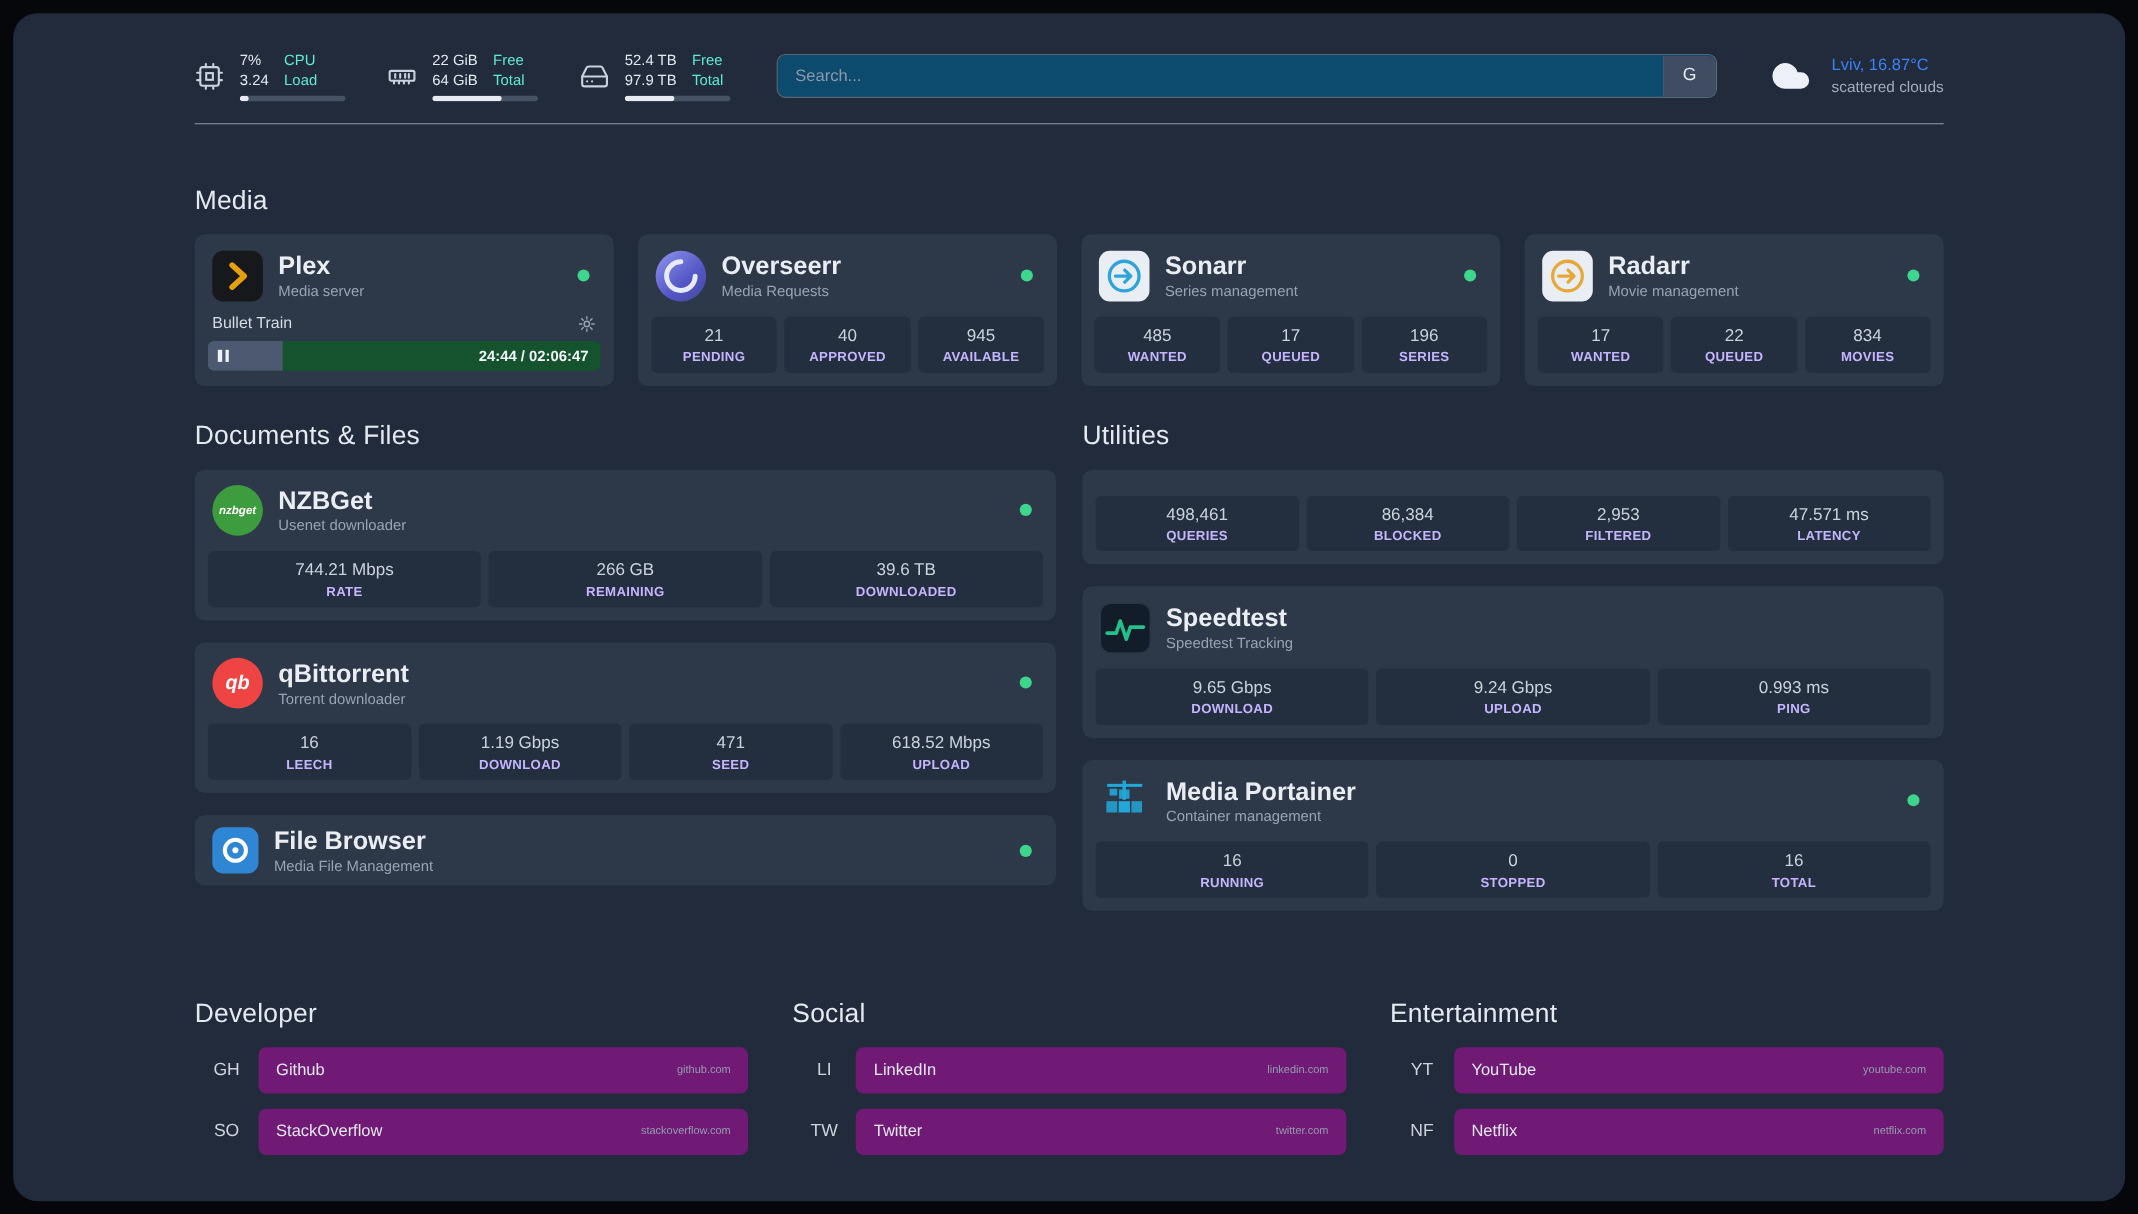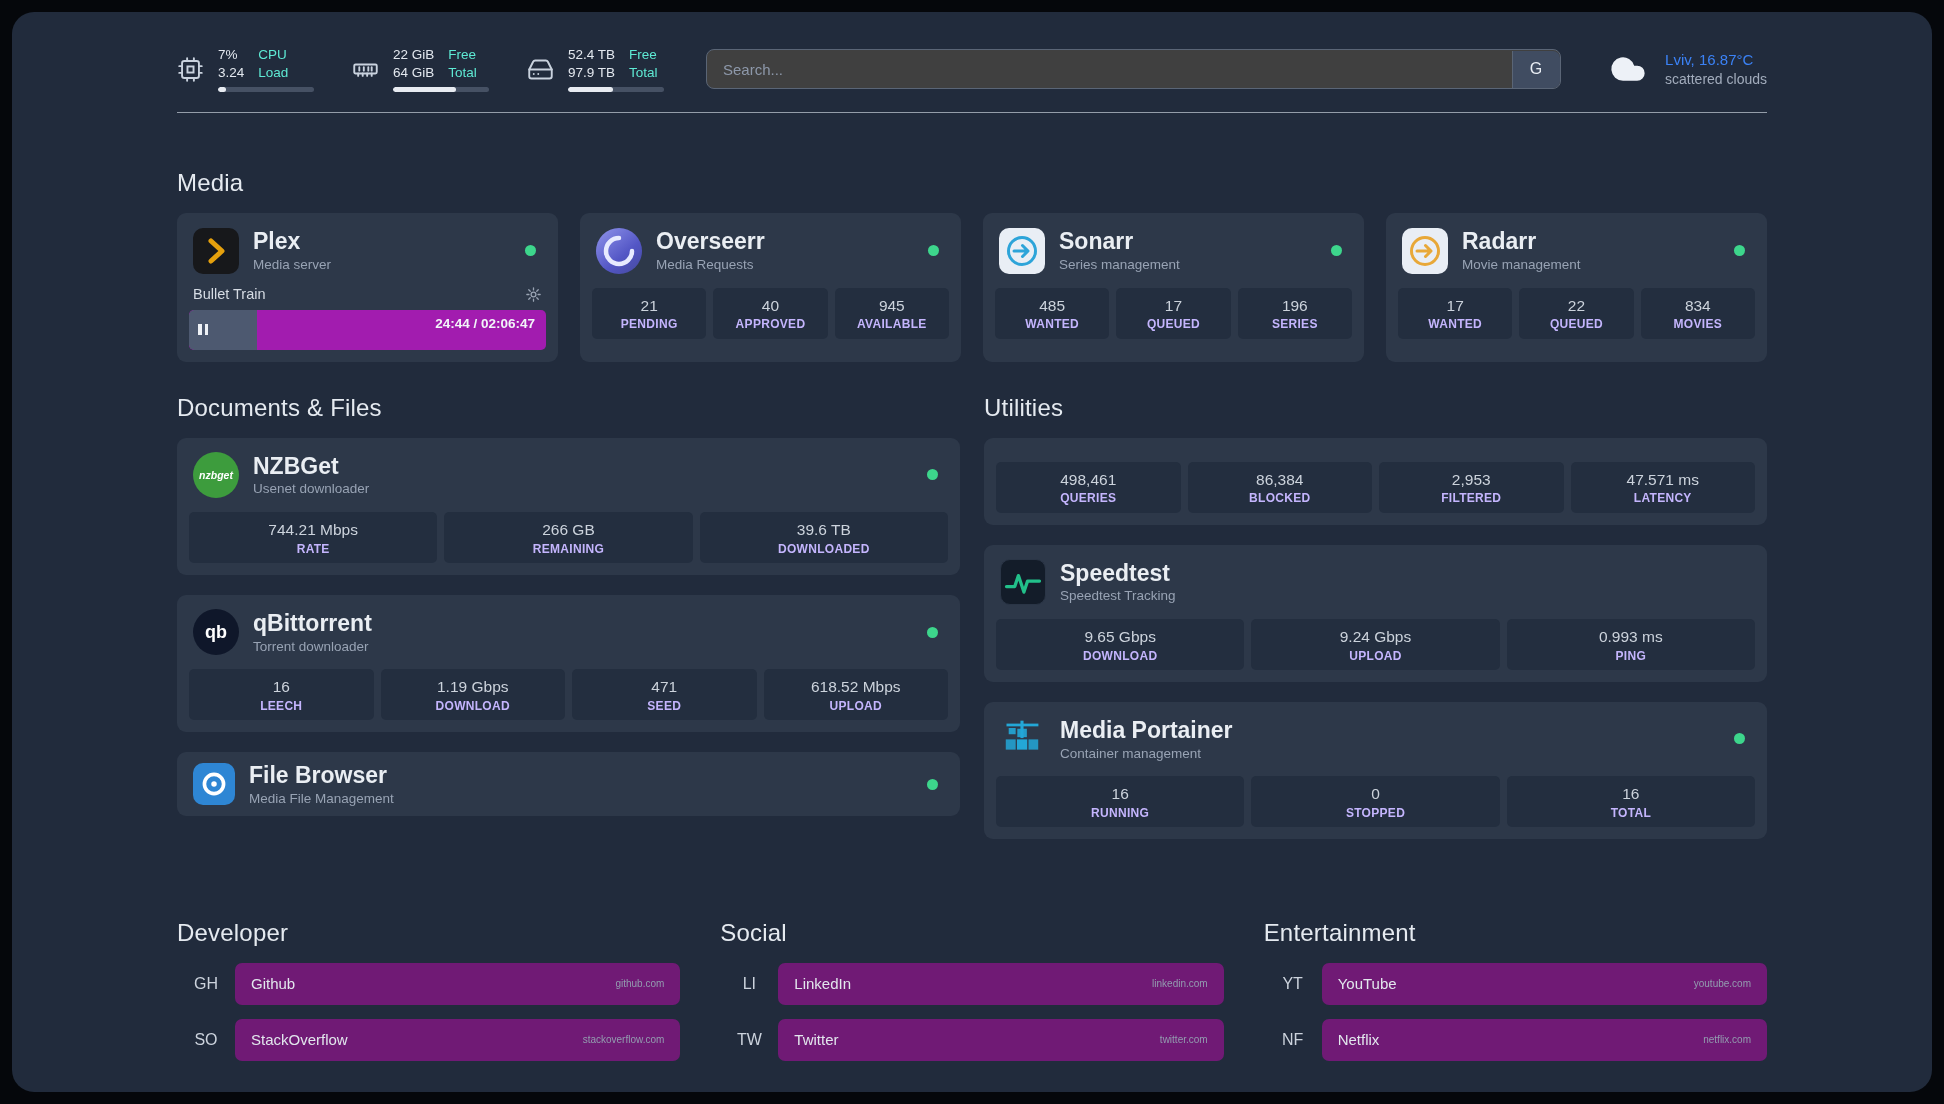--- a/index.html
+++ b/index.html
@@ -16,21 +16,21 @@
   .res svg { flex:0 0 auto; }
   .res-body { display:flex; flex-direction:column; gap:5px; min-width:96px; }
   .res-cols { display:flex; gap:14px; }
   .res-col { display:flex; flex-direction:column; line-height:1.35; font-size:13.5px; }
   .res-col.values { color:#e3e8ef; }
   .res-col.labels { color:#5eead4; }
   .res-bar { height:5px; width:100%; background:#465164; border-radius:3px; overflow:hidden; }
   .res-fill { height:100%; background:#e7ebf1; border-radius:3px; }
 
   .searchwrap { flex:1; margin:0 44px 0 42px; position:relative; }
-  .search-input { width:100%; height:40px; background:#404040; border:1.5px solid #5a6576;
+  .search-input { width:100%; height:40px; background:#0c4a6e; border:1.5px solid #5a6576;
                   border-radius:8px; color:#dfe4ea; font-size:15px; padding:0 60px 0 16px;
                   outline:none; font-family:"Liberation Sans", sans-serif; }
   .search-input::placeholder { color:#8d98aa; }
   .search-btn { position:absolute; right:1.5px; top:1.5px; bottom:1.5px; width:48px;
                 background:#404c61; border:none; border-left:1px solid #5a6576;
                 border-radius:0 7px 7px 0; color:#e8edf3; font-size:16px; cursor:pointer;
                 font-family:"Liberation Sans", sans-serif; }
 
   .weather { display:flex; align-items:center; gap:14px; }
   .weather-text { display:flex; flex-direction:column; line-height:1.3; }
@@ -61,21 +61,21 @@
 
   .stats { display:flex; gap:7px; margin-top:12px; }
   .stat { flex:1; background:#232e3f; border-radius:5px; text-align:center; padding:7px 4px 6px; }
   .stat-value { font-size:15.5px; color:#ccd3dc; line-height:1.4; }
   .stat-label { font-size:12px; font-weight:700; color:#c4b5fd; letter-spacing:0.3px; line-height:1.35; }
 
   
   .np { margin-top:10px; }
   .np-top { display:flex; align-items:center; justify-content:space-between; padding:0 4px 7px 4px; }
   .np-title { font-size:14.5px; color:#d6dce4; }
-  .np-bar { position:relative; height:40px; background:#a21caf; border-radius:5px; overflow:hidden;text-align:right; }
+  .np-bar { position:relative; height:27px; background:#14532d; border-radius:5px; overflow:hidden;text-align:right; }
   .np-fill { position:absolute; left:0; top:0; bottom:0; background:#4d5970; border-radius:5px 0 0 5px; }
   .np-pause { position:absolute; left:9px; top:0; bottom:0; display:flex; align-items:center; gap:3px; cursor:pointer; }
   .np-pause i { display:block; width:3.5px; height:11px; background:#eef1f6; }
   .np-time { position:absolute; right:11px; top:0; line-height:27px; font-size:13.5px; font-weight:700; color:#f2f5f9; }
 
   
   .icon-text { color:#fff; font-weight:700; }
   .nzb-text { font-size:10.5px; font-style:italic; }
   .qb-text { font-size:18px; }
 
@@ -342,21 +342,21 @@
             </div>
             <div class="stat">
               <div class="stat-value">39.6 TB</div>
               <div class="stat-label">DOWNLOADED</div>
             </div>
           </div>
         </div>
 
         <div class="card">
           <div class="card-head">
-            <div class="app-icon round" style="background:#0f172a;">
+            <div class="app-icon round" style="background:#ef4444;font-style:italic;">
               <span class="icon-text qb-text">qb</span>
             </div>
             <div class="card-titles">
               <div class="card-title">qBittorrent</div>
               <div class="card-sub">Torrent downloader</div>
             </div>
             <span class="dot"></span>
           </div>
           <div class="stats">
             <div class="stat">

